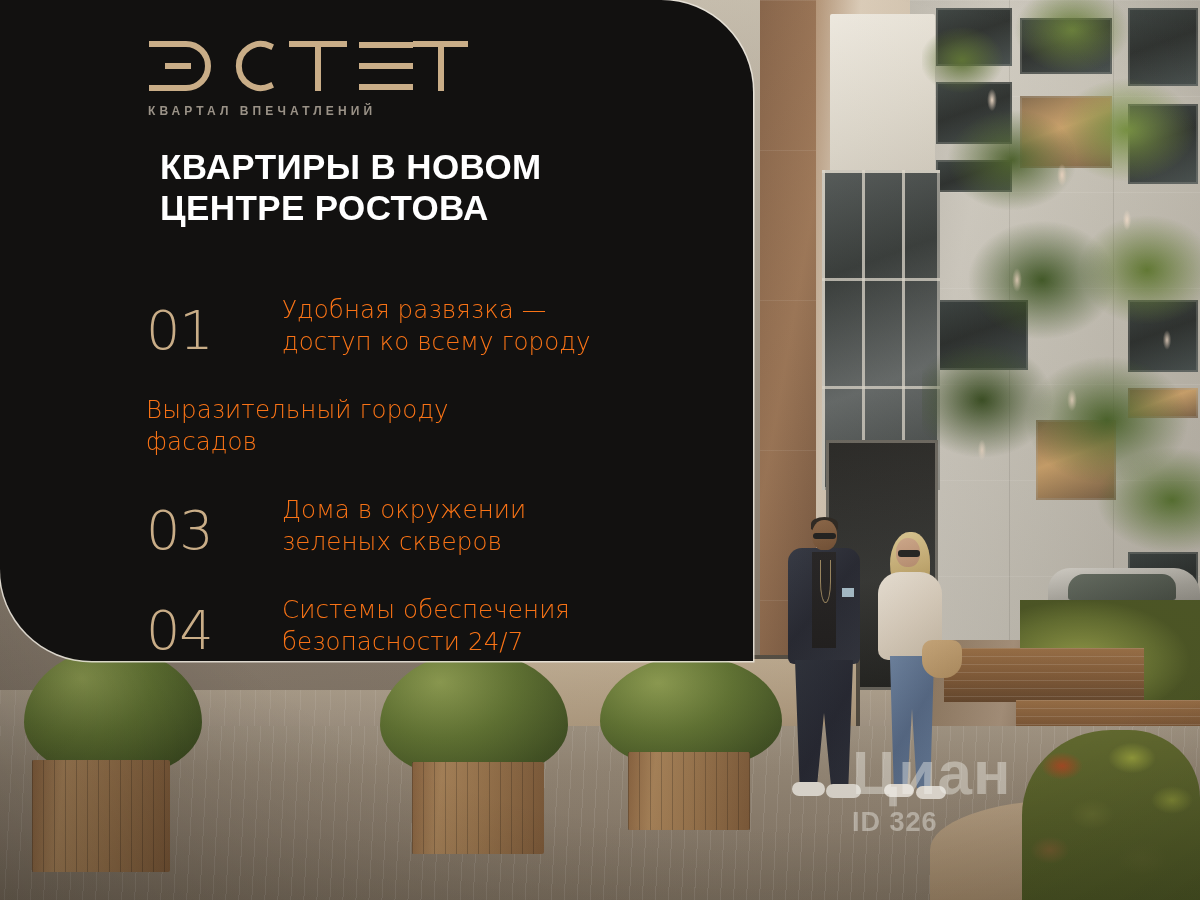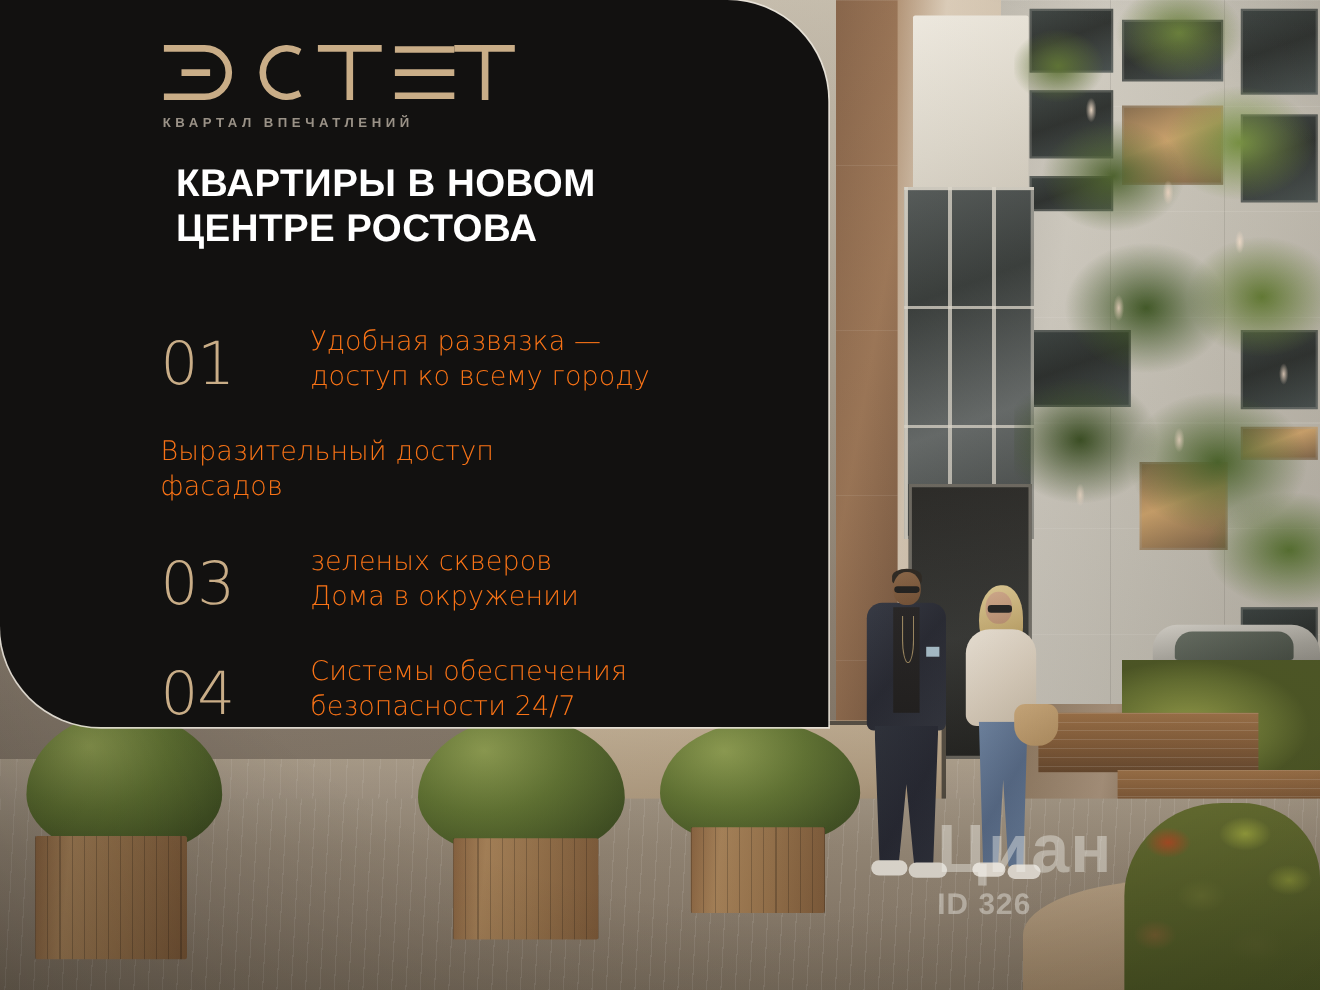--- a/index.html
+++ b/index.html
@@ -326,29 +326,29 @@
       <div class="features">
         <div class="feature">
           <div class="f-num">01</div>
           <div class="f-text">
             <div>Удобная развязка —</div>
             <div>доступ ко всему городу</div>
           </div>
         </div>
         <div class="feature">
           <div class="f-text">
-            <div>Выразительный доступ</div>
+            <div>Выразительный городу</div>
             <div>фасадов</div>
           </div>
         </div>
         <div class="feature">
           <div class="f-num">03</div>
           <div class="f-text">
+            <div>Дома в окружении</div>
             <div>зеленых скверов</div>
-            <div>Дома в окружении</div>
           </div>
         </div>
         <div class="feature">
           <div class="f-num">04</div>
           <div class="f-text">
             <div>Системы обеспечения</div>
             <div>безопасности 24/7</div>
           </div>
         </div>
       </div>

